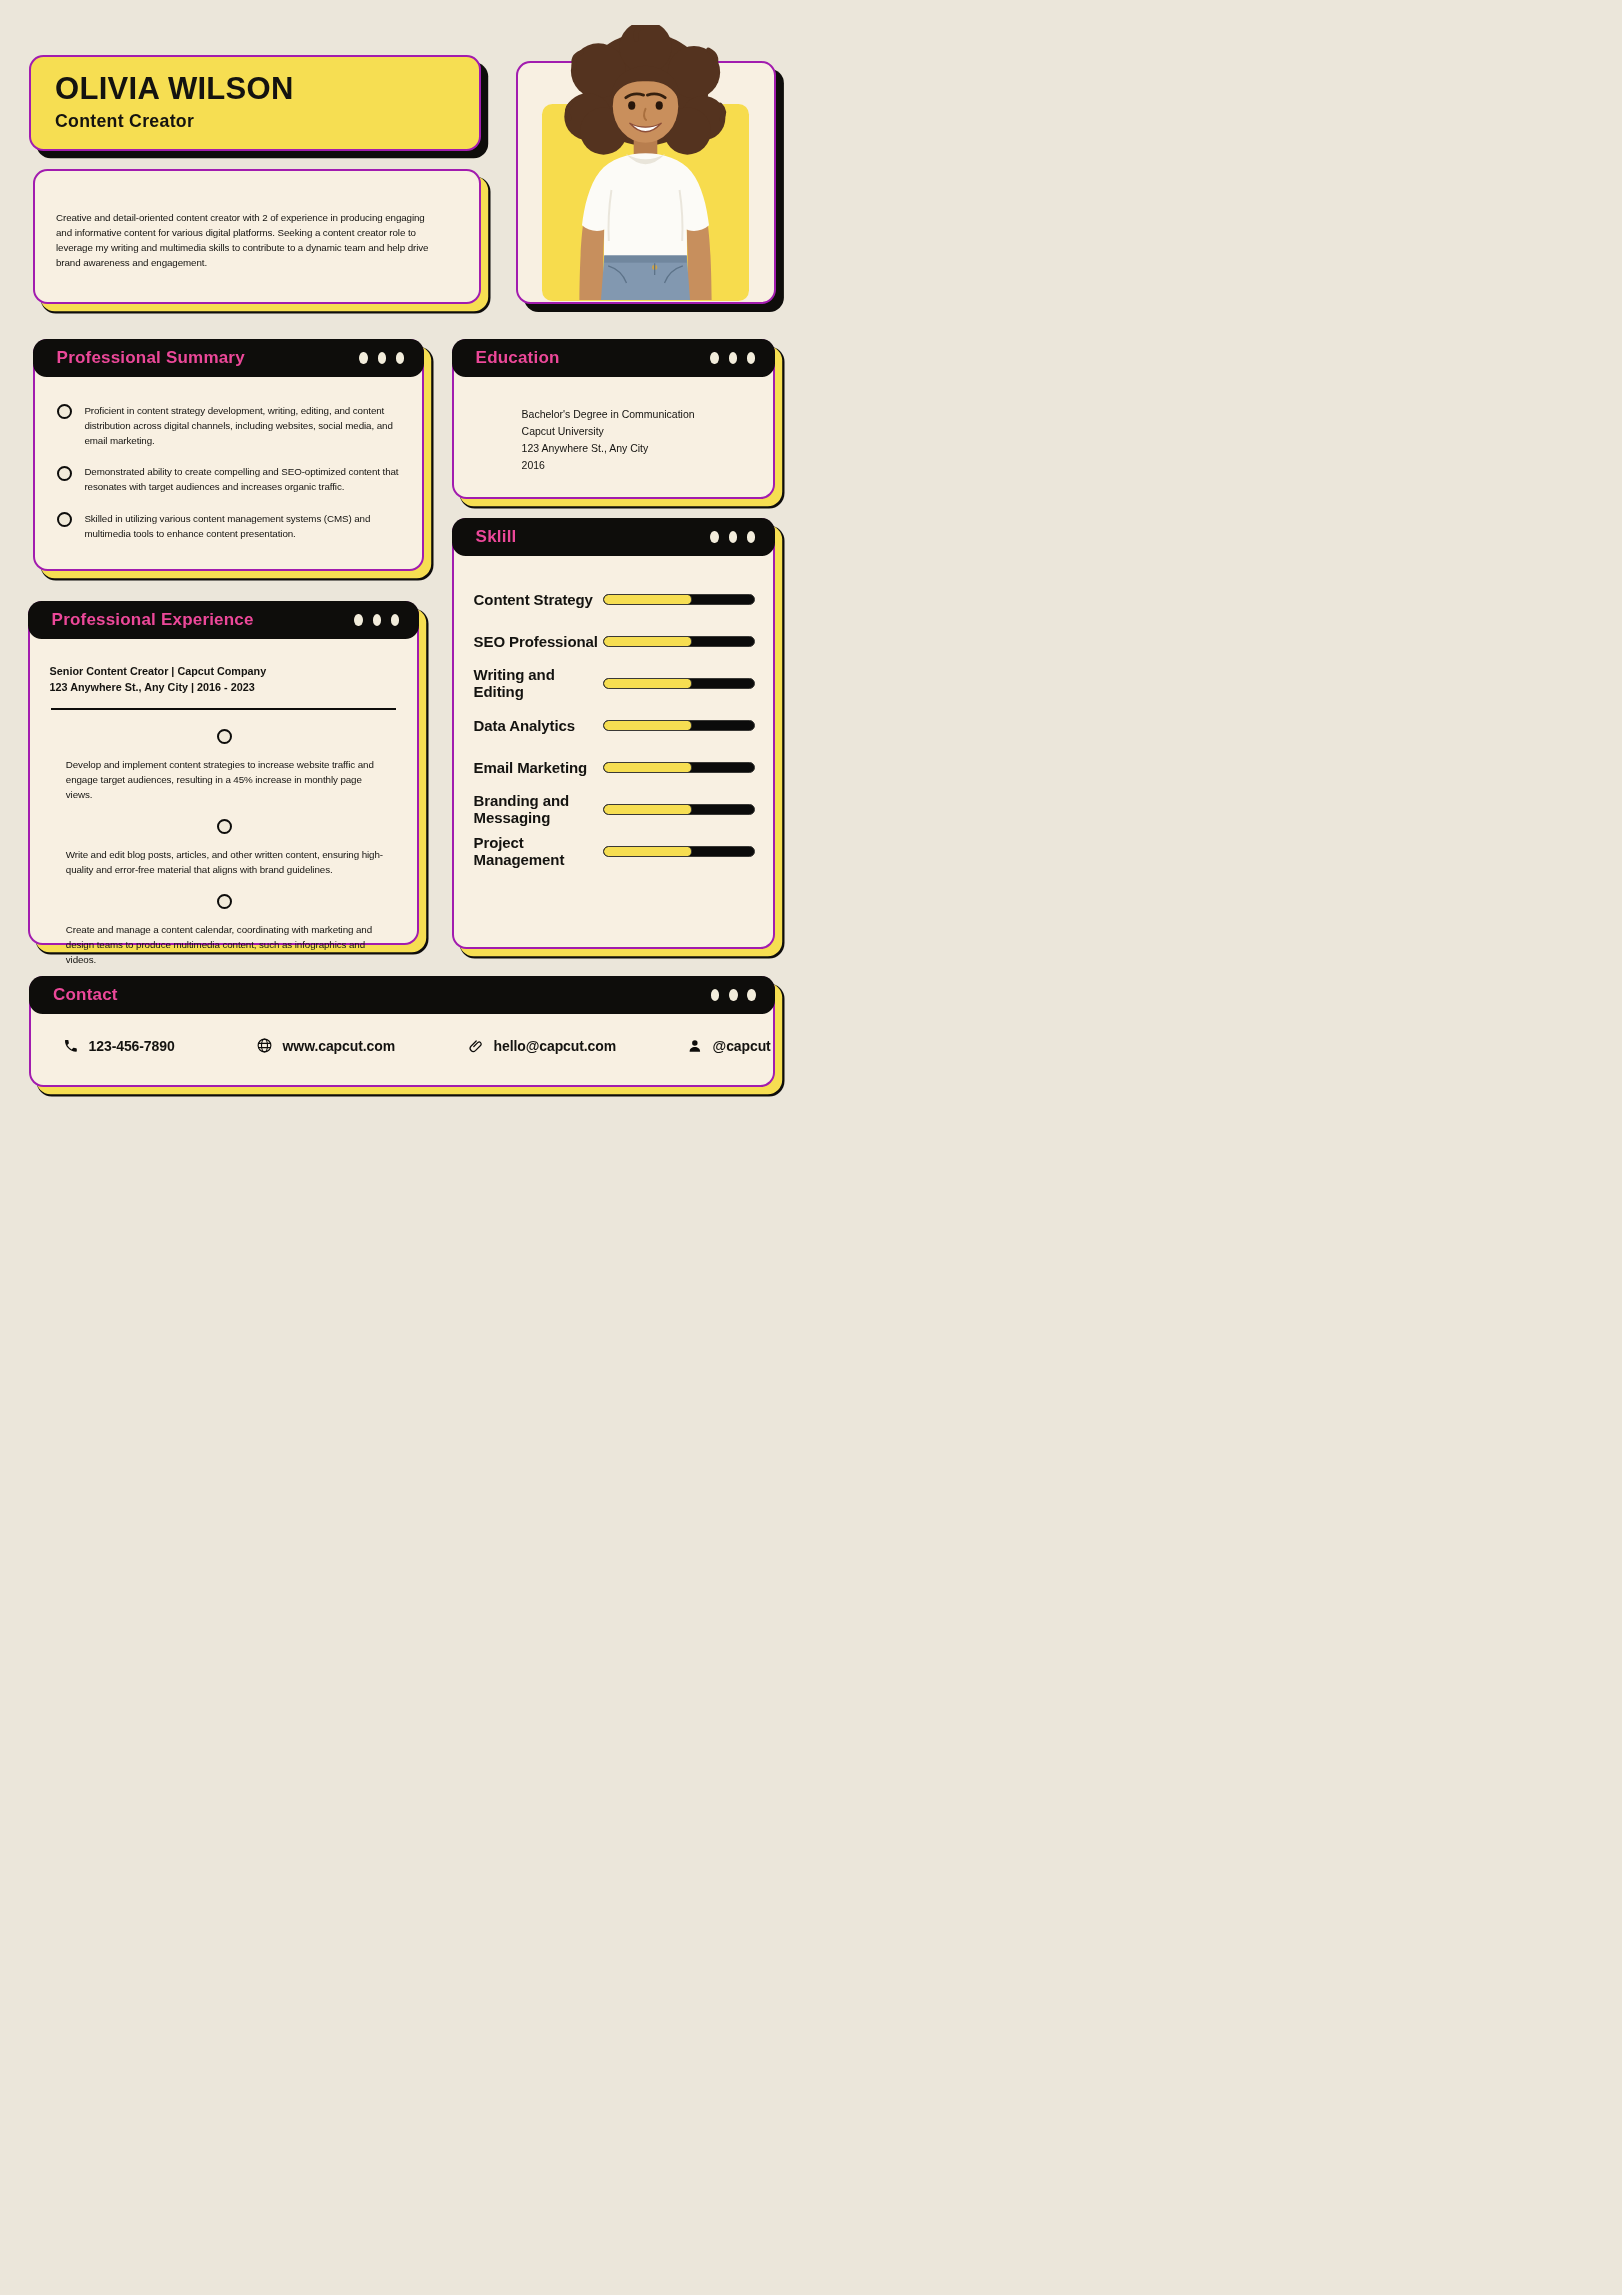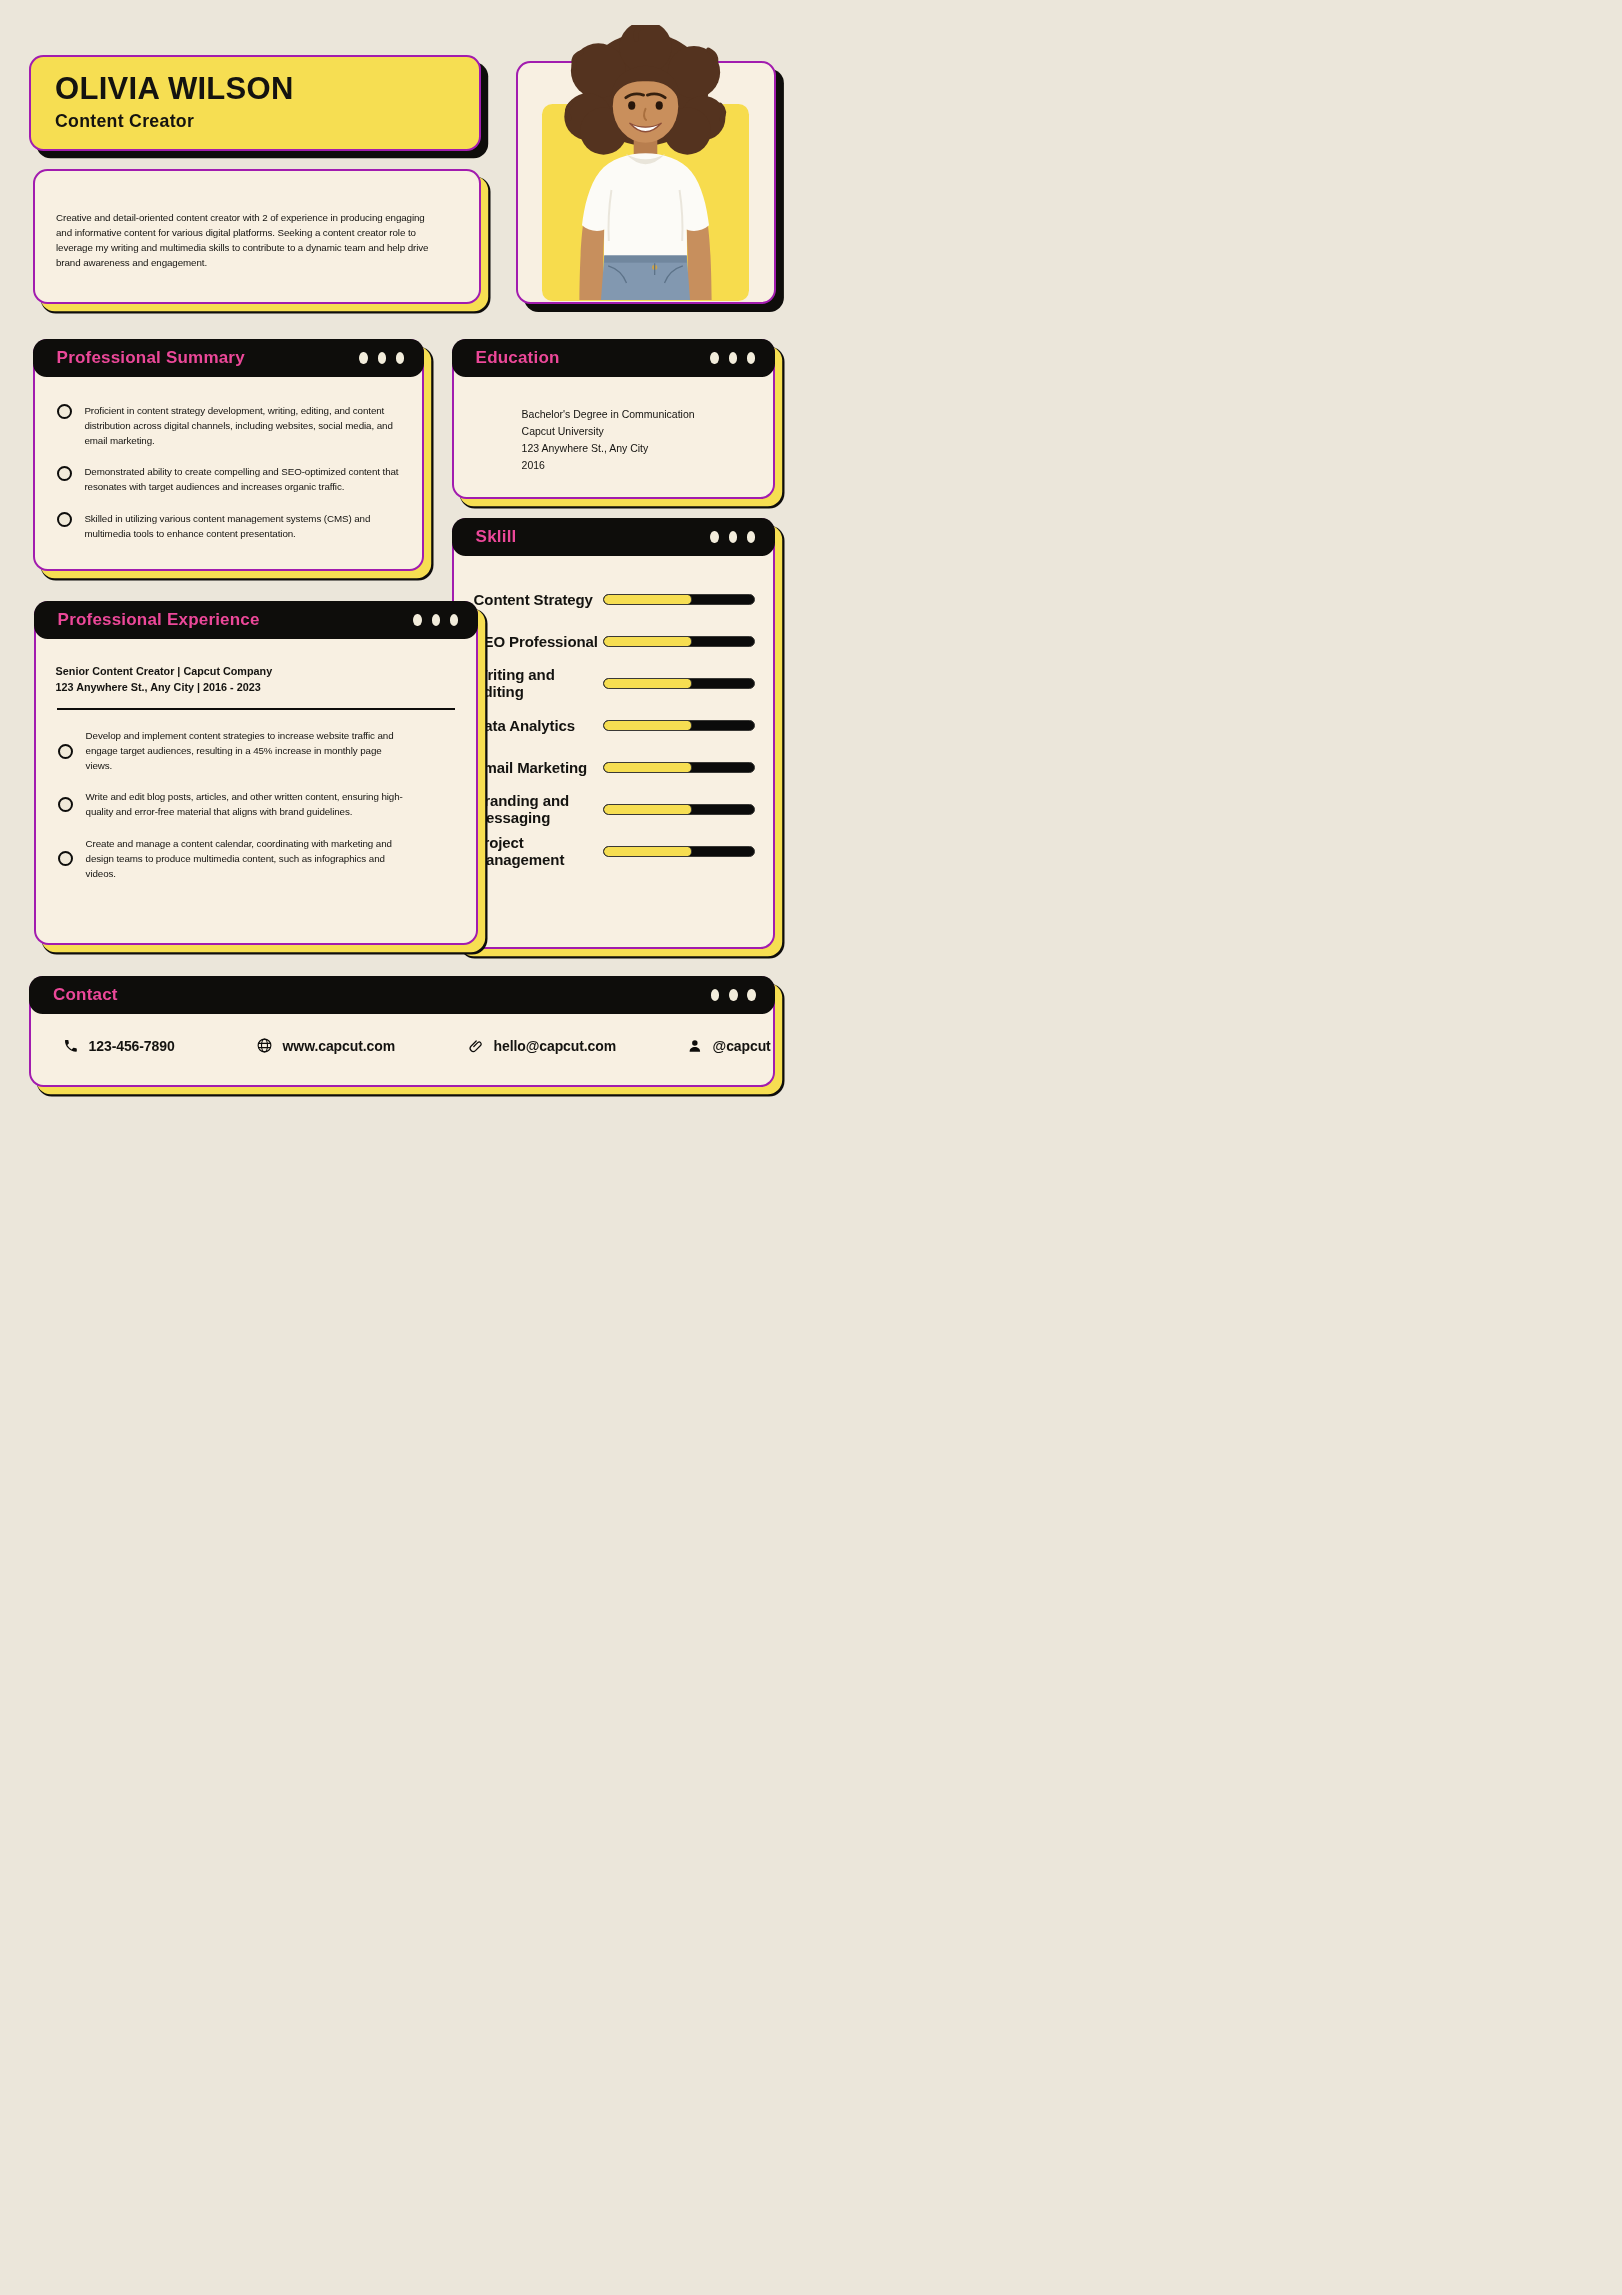--- a/index.html
+++ b/index.html
@@ -30,24 +30,24 @@
   
   .about-card{left:33px;top:169px;width:448px;height:135px;padding:39px 23.6px 0 21px;}
   .about-text{font-size:9.8px;line-height:15px;margin:0;max-width:378px;letter-spacing:-0.1px;}
   
   .b-row{display:flex;gap:12.4px;padding:0 19.6px 0 22px;margin-bottom:16.4px;}
   .b-row.center{align-items:center;}
   .b-circle{width:11px;height:11px;border:2px solid #0e0d0b;border-radius:50%;background:#f1ead9;flex:none;margin-top:1.3px;}
   .b-text{font-size:9.8px;line-height:15px;letter-spacing:-0.1px;max-width:318px;}
   
   .sum-card{left:33px;top:339px;width:391px;height:232px;padding-top:62px;}
-  .exp-card{left:34px;top:601px;width:444px;height:344px;padding:60px 19.6px 0 19.6px;}
+  .exp-card{left:28px;top:601px;width:391px;height:344px;padding:60px 19.6px 0 19.6px;}
   .exp-role{font-size:10.8px;font-weight:700;line-height:16.4px;}
   .exp-divider{height:2px;background:#0e0d0b;margin:12.4px 1.3px 17.7px 1.3px;}
-  .exp-card .b-row{padding:0 0 0 2.6px;}
+  .exp-card .b-row{padding:0 0 0 2.6px;flex-direction:column;}
   
   .edu-card{left:452px;top:339px;width:323px;height:160px;padding:65px 18.3px 0 19.6px;}
   .edu-line{font-size:10.5px;line-height:17px;padding-left:48px;}
   .skill-card{left:452px;top:518px;width:323px;height:431px;padding:58px 18.3px 0 19.6px;}
   .skill-row{display:flex;align-items:center;height:42px;}
   .skill-label{font-size:15px;font-weight:700;letter-spacing:-0.1px;flex:1;}
   .skill-bar{width:152px;height:11px;background:#0b0b0b;border:1.6px solid #3a3936;border-radius:6.5px;position:relative;overflow:hidden;flex:none;box-sizing:border-box;}
   .skill-fill{position:absolute;left:0;top:0;bottom:0;background:#f6de52;border-radius:5.2px;border-right:1.6px solid #3a3936;box-sizing:border-box;}
   
   .contact-card{left:29.4px;top:976px;width:746px;height:111px;}

